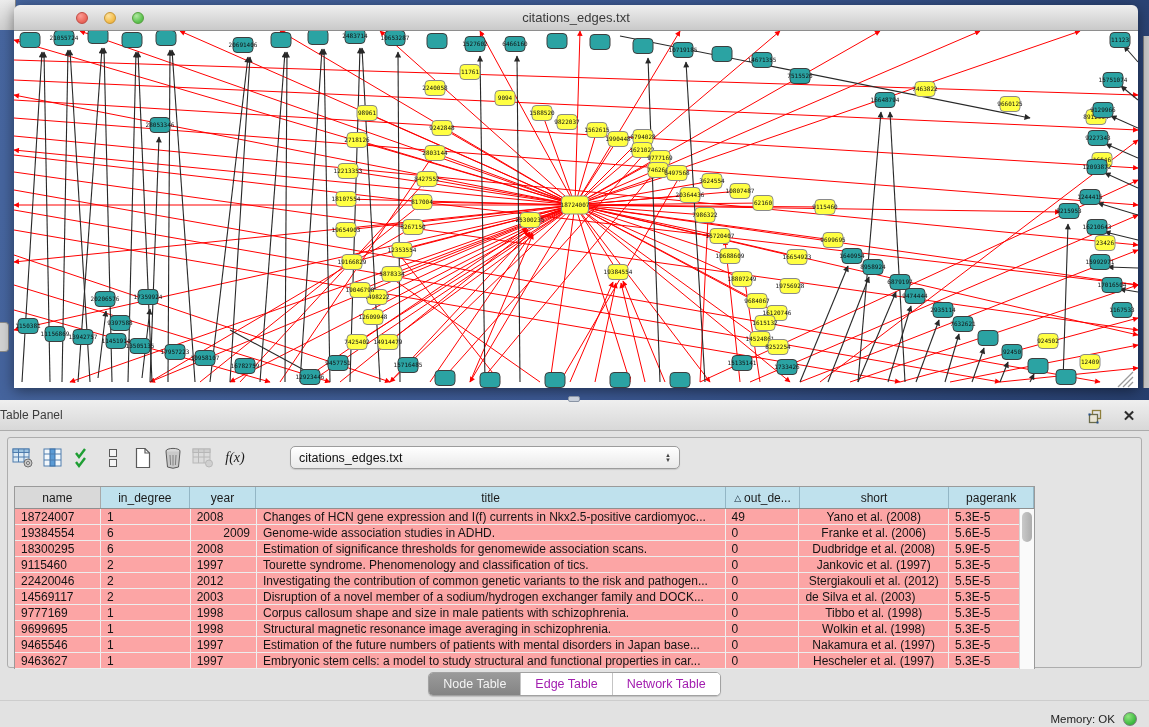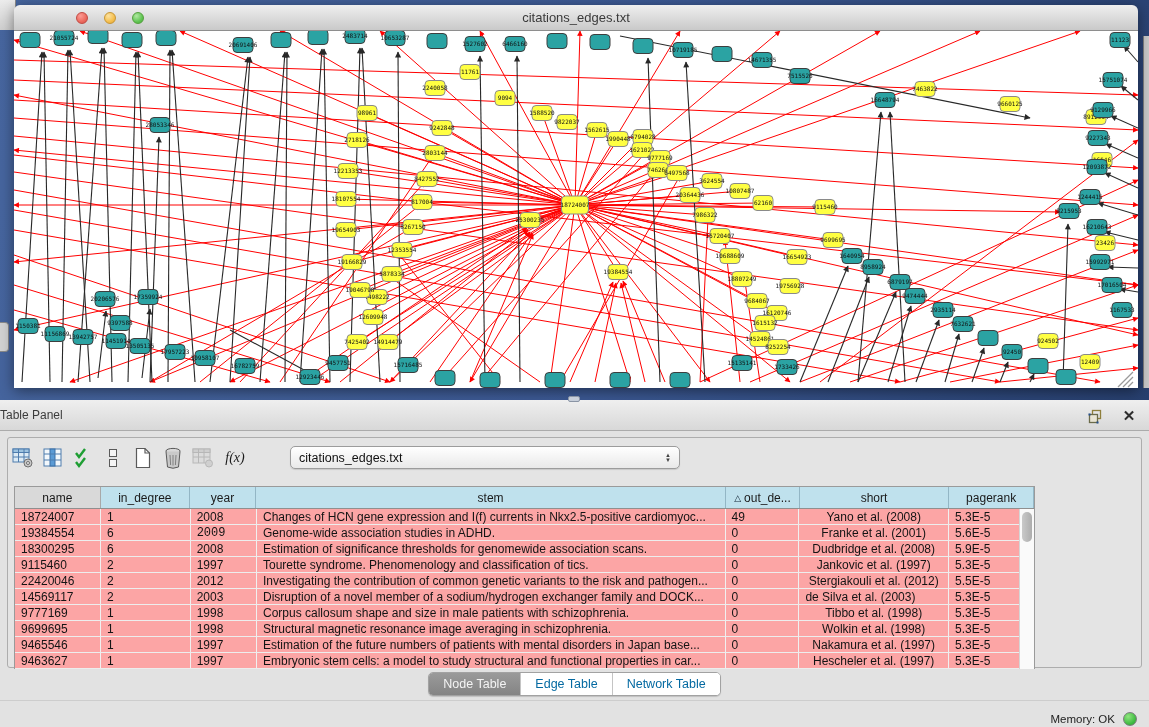--- a/index.html
+++ b/index.html
@@ -69,21 +69,21 @@
   .td { overflow:hidden; white-space:nowrap; border-right:1px solid #F0F0F0; color:#141414; padding:0 6px; }
   #tp-scrollbar { position:absolute; right:0; top:22px; width:15px; height:160px;
     background:#FAFAFA; border-left:1px solid #D5D5D5; }
   #tp-thumb { position:absolute; left:2px; top:3px; width:10px; height:30px;
     background:linear-gradient(90deg,#C9C9C9,#ADADAD); border-radius:5px; }
 
   #tp-tabs { position:absolute; left:0; top:272px; width:1149px; display:flex; justify-content:center; }
   .seg-control { display:flex; border:1px solid #A2A2A2; border-radius:5px; overflow:hidden;
     background:#FFF; box-shadow:0 1px 1px rgba(0,0,0,.15); }
   .seg { height:22px; padding:0 14px; display:flex; align-items:center; font-size:12.5px;
-    color:#0369a1; background:#FFF; border:none; border-right:1px solid #C4C4C4; }
+    color:#a21caf; background:#FFF; border:none; border-right:1px solid #C4C4C4; }
   .seg:last-child { border-right:none; }
   .seg.sel { background:linear-gradient(#9A9A9A,#848484); color:#F4F4F4; }
 
   #status-strip { position:absolute; left:0; top:300px; width:1149px; height:37px;
     border-top:1px solid #CDCDCD; display:flex; align-items:center; justify-content:flex-end; }
   #memory-label { font-size:11.5px; color:#222; margin-right:8px; }
   #memory-dot { width:14px; height:14px; border-radius:50%; margin-right:12px;
     background:radial-gradient(circle at 35% 30%,#90E57E,#3FBB42 65%,#2E9A34); border:1px solid #7C7C7C; }
 </style>
 </head>
@@ -846,21 +846,21 @@
             <div class="th sel" style="width: 91px;">
               <span>name</span>
             </div>
             <div class="th" style="width: 95px;">
               <span>in_degree</span>
             </div>
             <div class="th" style="width: 70px;">
               <span>year</span>
             </div>
             <div class="th" style="width: 500px;">
-              <span>stem</span>
+              <span>title</span>
             </div>
             <div class="th" style="width: 78px;">
               <span class="sort-tri">△</span>
               <span>out_de...</span>
             </div>
             <div class="th" style="width: 159px;">
               <span>short</span>
             </div>
             <div class="th" style="width: 90px;">
               <span>pagerank</span>
@@ -872,24 +872,24 @@
               <div class="td" style="width: 95px; text-align: left;">1</div>
               <div class="td" style="width: 70px; text-align: left;">2008</div>
               <div class="td" style="width: 500px; text-align: left;">Changes of HCN gene expression and I(f) currents in Nkx2.5-positive cardiomyoc...</div>
               <div class="td" style="width: 78px; text-align: left;">49</div>
               <div class="td" style="width: 159px; text-align: center;">Yano et al. (2008)</div>
               <div class="td" style="width: 90px; text-align: left;">5.3E-5</div>
             </div>
             <div class="tr">
               <div class="td" style="width: 91px; text-align: left;">19384554</div>
               <div class="td" style="width: 95px; text-align: left;">6</div>
-              <div class="td" style="width: 70px; text-align: left; font-family: Liberation Mono, monospace;">2009</div>
+              <div class="td" style="width: 70px; text-align: right;">2009</div>
               <div class="td" style="width: 500px; text-align: left;">Genome-wide association studies in ADHD.</div>
               <div class="td" style="width: 78px; text-align: left;">0</div>
-              <div class="td" style="width: 159px; text-align: center;">Franke et al. (2001)</div>
+              <div class="td" style="width: 159px; text-align: center;">Franke et al. (2006)</div>
               <div class="td" style="width: 90px; text-align: left;">5.6E-5</div>
             </div>
             <div class="tr">
               <div class="td" style="width: 91px; text-align: left;">18300295</div>
               <div class="td" style="width: 95px; text-align: left;">6</div>
               <div class="td" style="width: 70px; text-align: left;">2008</div>
               <div class="td" style="width: 500px; text-align: left;">Estimation of significance thresholds for genomewide association scans.</div>
               <div class="td" style="width: 78px; text-align: left;">0</div>
               <div class="td" style="width: 159px; text-align: center;">Dudbridge et al. (2008)</div>
               <div class="td" style="width: 90px; text-align: left;">5.9E-5</div>

